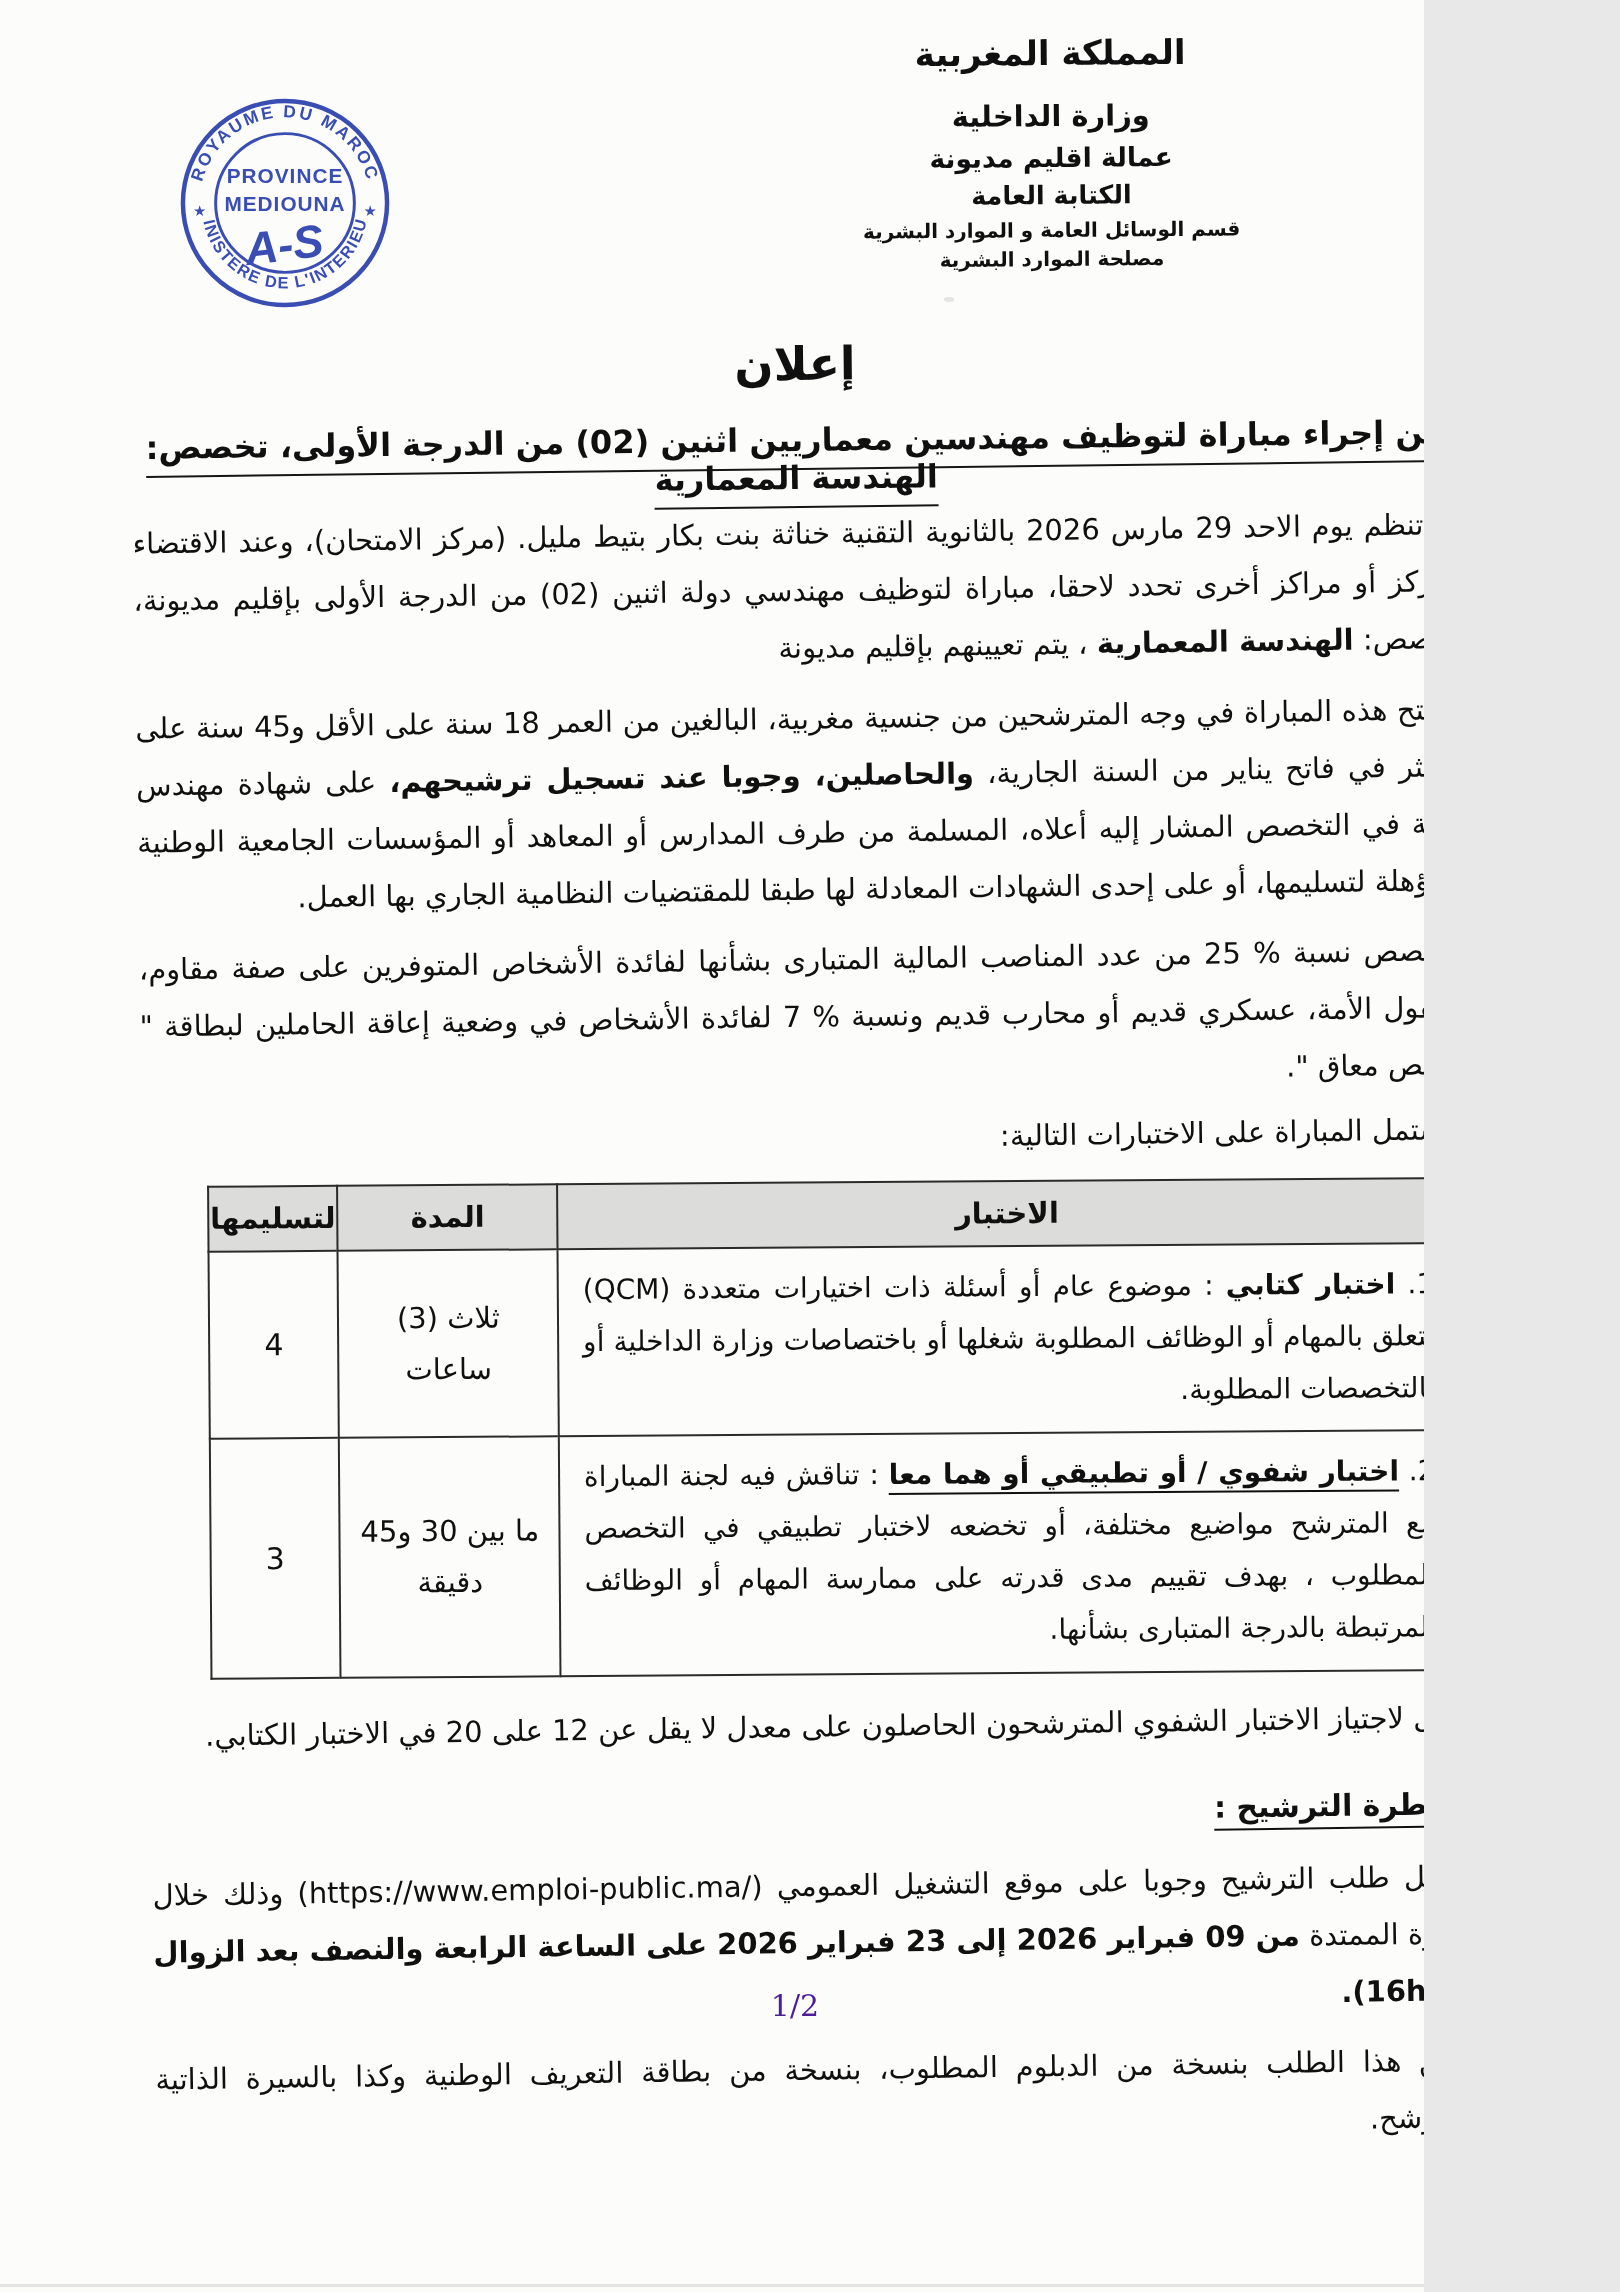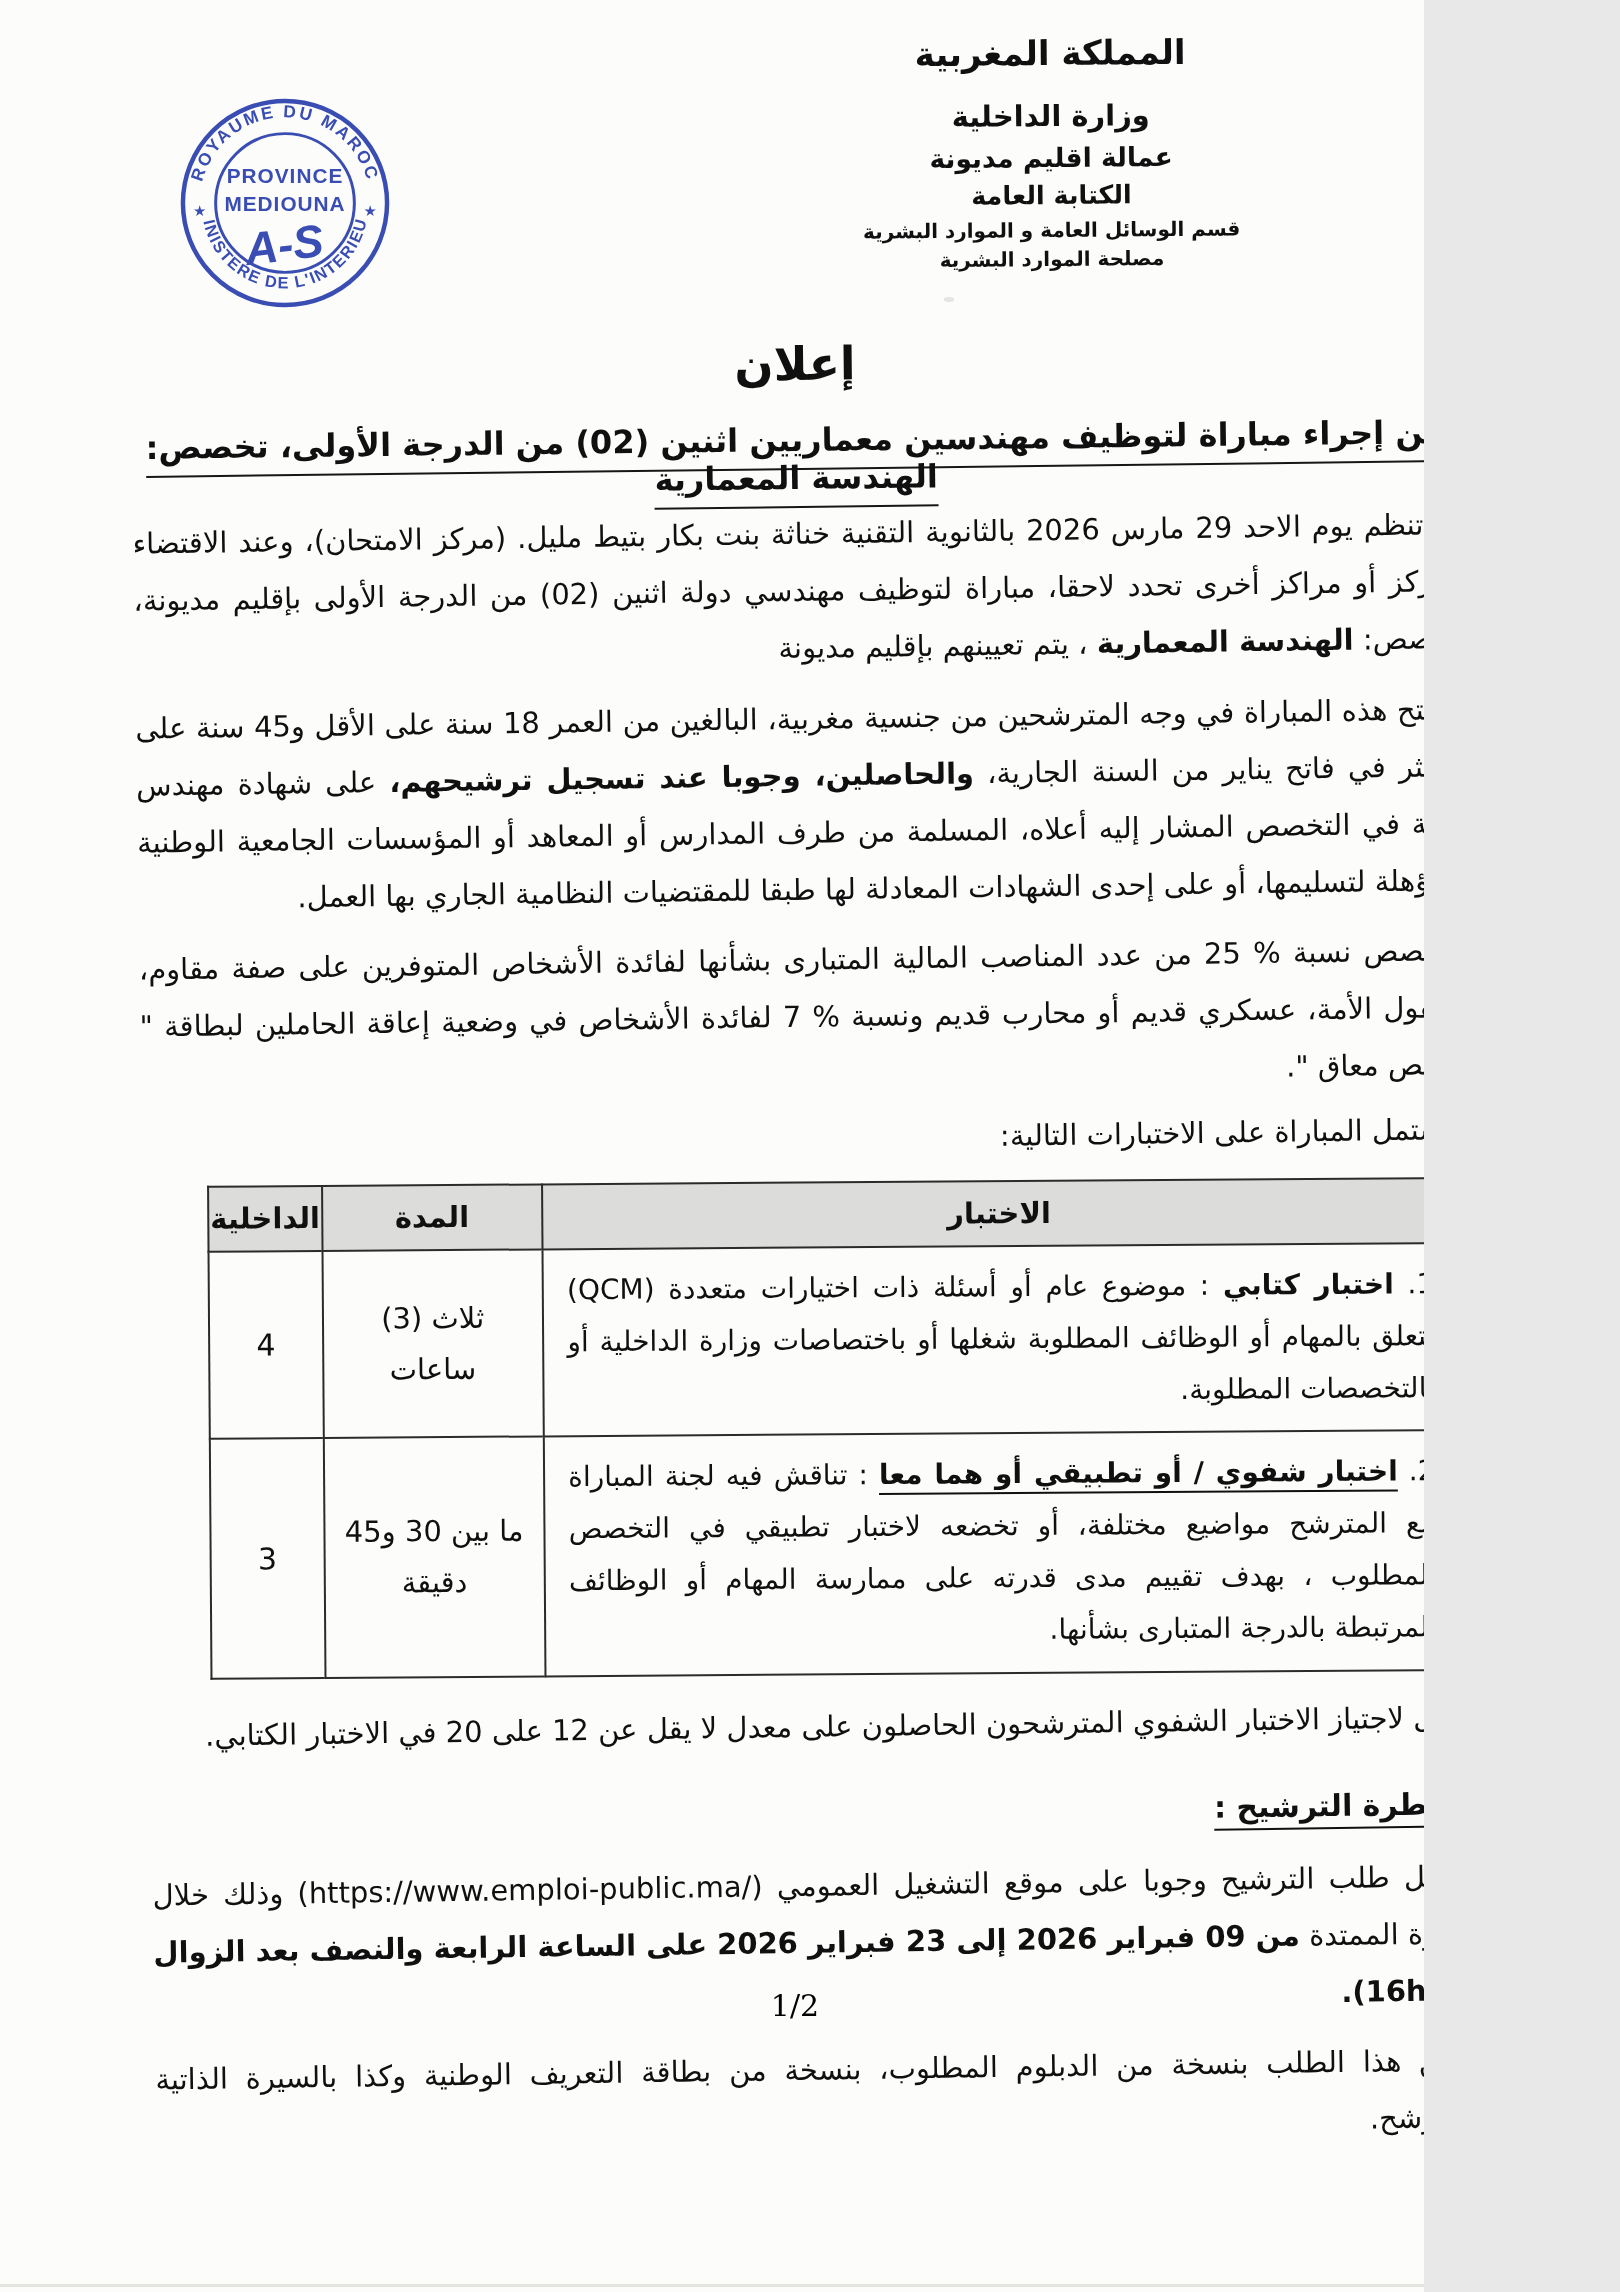--- a/index.html
+++ b/index.html
@@ -68,21 +68,21 @@
     line-height:52px;font-size:28px;
   }
   td.duration{text-align:center;font-size:29px;line-height:51px;padding:0 9.8px;}
   td.coef{text-align:center;font-size:30px;}
   col.c-exam{width:auto;}
   col.c-duration{width:220px;}
   col.c-coef{width:111px;}
   
   .page-number{
     position:absolute;top:1988px;left:132px;width:1326px;text-align:center;
-    font-family:"DejaVu Serif",serif;font-size:30px;color:#000000;
+    font-family:"DejaVu Serif",serif;font-size:30px;color:#4c1d95;
   }
   
   .speck{position:absolute;background:#3a3a3a;border-radius:45%;}
   .sp1{left:1540px;top:37px;width:4.9px;height:8.8px;opacity:.45;}
   .sp2{left:1535px;top:73px;width:6.9px;height:5.9px;opacity:.35;}
   .sp3{left:1546px;top:128px;width:8.8px;height:11.8px;opacity:.85;}
   .sp4{left:1572px;top:153px;width:8.8px;height:5.9px;opacity:.7;}
   .sp5{left:944px;top:297px;width:9.8px;height:4.9px;opacity:.12;}
   .edge-shadow{
     position:absolute;left:1600px;top:2107px;width:2px;height:157px;
@@ -145,21 +145,21 @@
     <table class="tests" dir="rtl">
       <colgroup>
         <col class="c-exam">
           <col class="c-duration">
           <col class="c-coef">
       </colgroup>
       <thead>
         <tr>
           <th>الاختبار</th>
           <th>المدة</th>
-          <th>الداخلية</th>
+          <th>لتسليمها</th>
         </tr>
       </thead>
       <tbody>
         <tr>
           <td class="exam"><span>1. </span><span class="b">اختبار كتابي</span><span> : موضوع عام أو أسئلة ذات اختيارات متعددة (QCM) تتعلق بالمهام أو الوظائف المطلوبة شغلها أو باختصاصات وزارة الداخلية أو بالتخصصات المطلوبة.</span></td>
           <td class="duration">ثلاث (3) ساعات</td>
           <td class="coef">4</td>
         </tr>
         <tr>
           <td class="exam"><span>2. </span><span class="bu">اختبار شفوي / أو تطبيقي أو هما معا</span><span> : تناقش فيه لجنة المباراة مع المترشح مواضيع مختلفة، أو تخضعه لاختبار تطبيقي في التخصص المطلوب ، بهدف تقييم مدى قدرته على ممارسة المهام أو الوظائف المرتبطة بالدرجة المتبارى بشأنها.</span></td>

